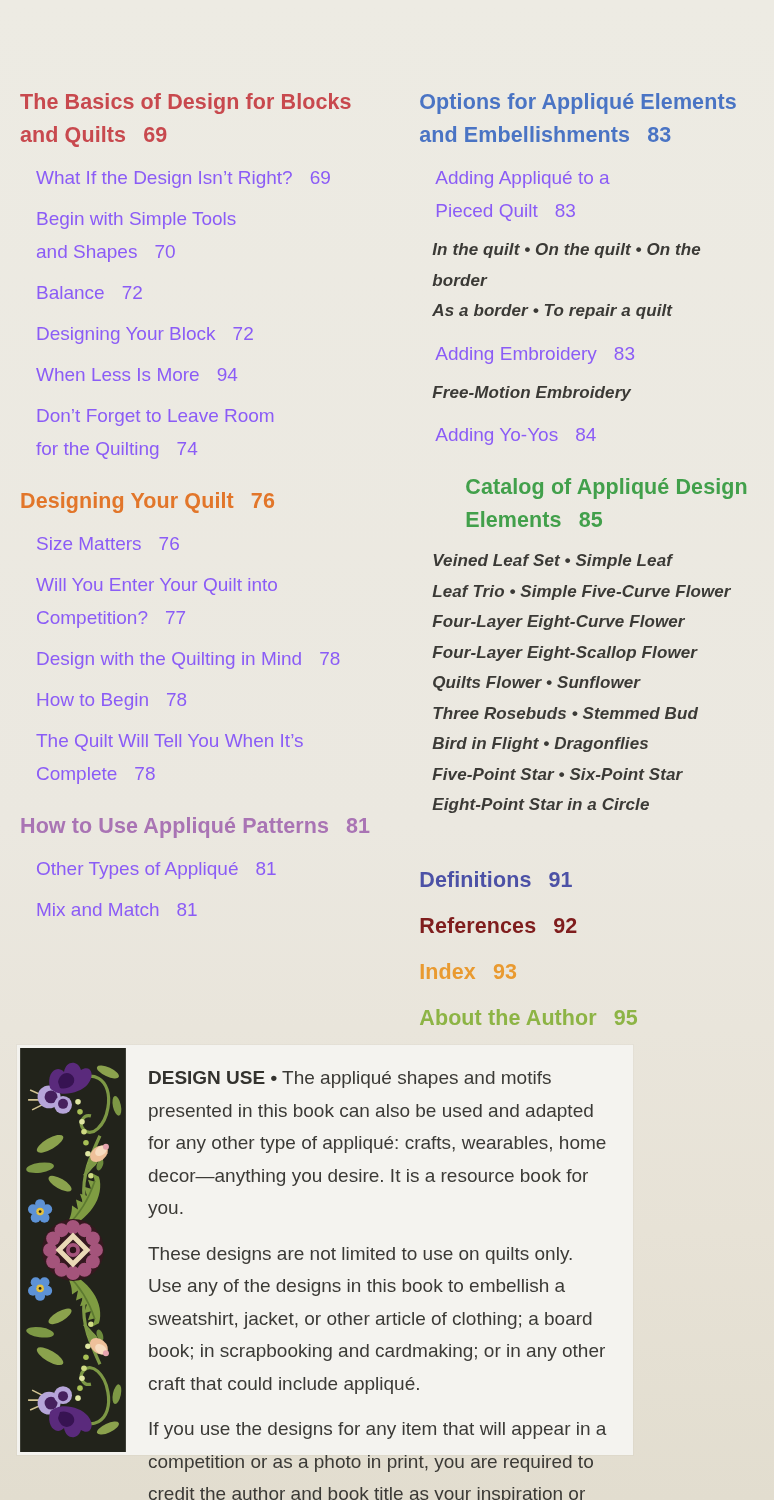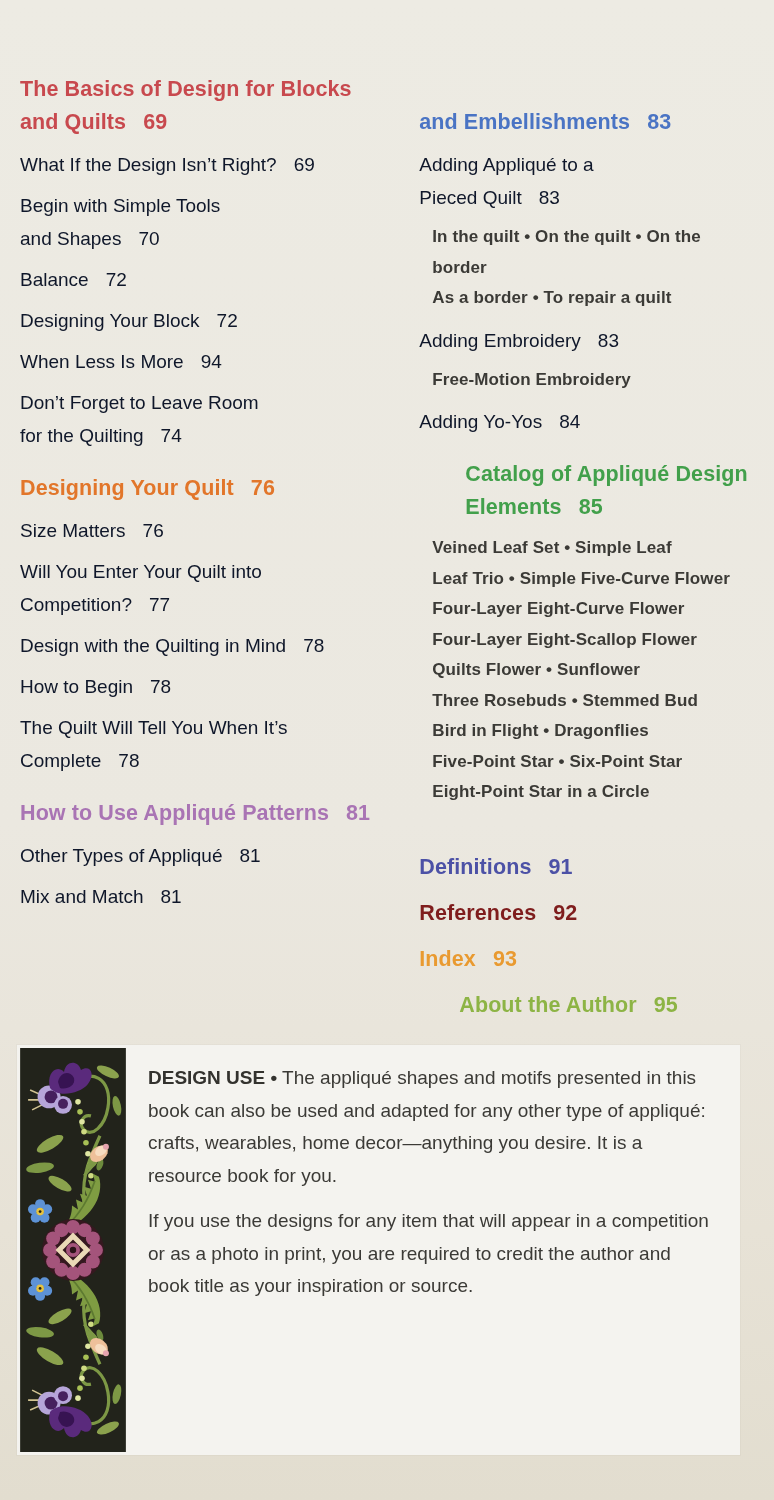--- a/index.html
+++ b/index.html
@@ -5,44 +5,44 @@
   html,body{margin:0;padding:0;}
   body{
     position:relative;
     width:774px;height:1500px;
     background:linear-gradient(180deg,#edebe3 0%,#ebe8e0 55%,#e7e2d6 82%,#e2ddcf 100%);
     font-family:"Liberation Sans","DejaVu Sans",sans-serif;
     color:#3c3b37;
     overflow:hidden;
   }
   .toc{
-    position:absolute;left:20px;top:73px;width:734px;
+    position:absolute;left:20px;top:86px;width:734px;
     display:flex;
     gap:36px;
   }
   .toc-col{box-sizing:border-box;}
   .toc-col--left{width:382px;}
   .toc-col--right{width:352px;}
   .toc-section{margin:0;}
   .toc-section + .toc-section{margin-top:20px;}
   .toc-section--plain{margin-top:13px !important;}
   .toc-heading{
     font-size:21.5px;font-weight:bold;line-height:33px;
     margin:0 0 9px 0;letter-spacing:0.1px;
   }
   .toc-entry{
-    font-size:19px;line-height:33px;margin:0 0 8px 0;color:#0f172a;
+    font-size:19px;line-height:33px;margin:0 0 8px 16px;color:#8b5cf6;
   }
   .toc-sub{
     font-size:17px;line-height:30.5px;margin:2px 0 10px 0;padding-left:13px;
-    font-weight:bold;color:#3b3a36;letter-spacing:0.1px;
+    font-style:italic;font-weight:bold;color:#3b3a36;letter-spacing:0.1px;
   }
   .pgnum{margin-left:17px;}
   .note-box{
-    position:absolute;left:17px;top:1045px;width:723px;height:410px;
+    position:absolute;left:17px;top:1045px;width:616px;height:410px;
     background:#f4f3ef;
     box-shadow:0 0 0 1px rgba(0,0,0,0.02);
     text-decoration:underline;
   }
   .floral-panel{
     position:absolute;left:3px;top:3px;width:106px;height:404px;
   }
   .floral-panel svg{display:block;width:106px;height:404px;}
   .note-text{
     position:absolute;left:131px;top:17px;right:24px;
@@ -91,21 +91,21 @@
       <p class="toc-entry"><span>Other Types of Appliqué</span><span class="pgnum">81</span></p>
       <p class="toc-entry"><span>Mix and Match</span><span class="pgnum">81</span></p>
     </section>
 
   </div>
 
   <div class="toc-col toc-col--right">
 
     <section class="toc-section">
       <h2 class="toc-heading" style="color: rgb(74, 116, 196);">
-        <br>
+        <span>Options for Appliqué Elements</span><br>
         <span>and Embellishments</span><span class="pgnum">83</span>
       </h2>
       <p class="toc-entry"><span>Adding Appliqué to a</span><br><span>Pieced Quilt</span><span class="pgnum">83</span></p>
       <p class="toc-sub"><span>In the quilt • On the quilt • On the border</span><br><span>As a border • To repair a quilt</span></p>
       <p class="toc-entry"><span>Adding Embroidery</span><span class="pgnum">83</span></p>
       <p class="toc-sub"><span>Free-Motion Embroidery</span></p>
       <p class="toc-entry"><span>Adding Yo-Yos</span><span class="pgnum">84</span></p>
     </section>
 
     <section class="toc-section">
@@ -138,21 +138,21 @@
       </h2>
     </section>
 
     <section class="toc-section toc-section--plain">
       <h2 class="toc-heading" style="color: rgb(233, 154, 48);">
         <span>Index</span><span class="pgnum">93</span>
       </h2>
     </section>
 
     <section class="toc-section toc-section--plain">
-      <h2 class="toc-heading" style="color: rgb(141, 180, 69); margin-left: 40px;">
+      <h2 class="toc-heading" style="color: rgb(141, 180, 69);">
         <span>About the Author</span><span class="pgnum">95</span>
       </h2>
     </section>
 
   </div>
 </div>
 
 <div class="note-box">
 
   <div class="floral-panel">
@@ -239,15 +239,16 @@
         </g>
         <path d="M0 -14 L14 0 L0 14 L-14 0 Z" fill="#35181f" stroke="#ead9b6" stroke-width="5"></path>
         <circle r="7" fill="#a4547b"></circle>
         <circle r="3.2" fill="#2b1318"></circle>
       </g>
     </svg>
   </div>
 
   <div class="note-text">
     <p class="note-p"><span class="note-lead">DESIGN USE</span> <span class="note-bullet">•</span> <span>The appliqué shapes and motifs presented in this book can also be used and adapted for any other type of appliqué: crafts, wearables, home decor—anything you desire. It is a resource book for you.</span></p>
+    <p class="note-p">These designs are not limited to use on quilts only. Use any of the designs in this book to embellish a sweatshirt, jacket, or other article of clothing; a board book; in scrapbooking and cardmaking; or in any other craft that could include appliqué.</p>
     <p class="note-p">If you use the designs for any item that will appear in a competition or as a photo in print, you are required to credit the author and book title as your inspiration or source.</p>
   </div>
 </div>
 
 </body></html>

